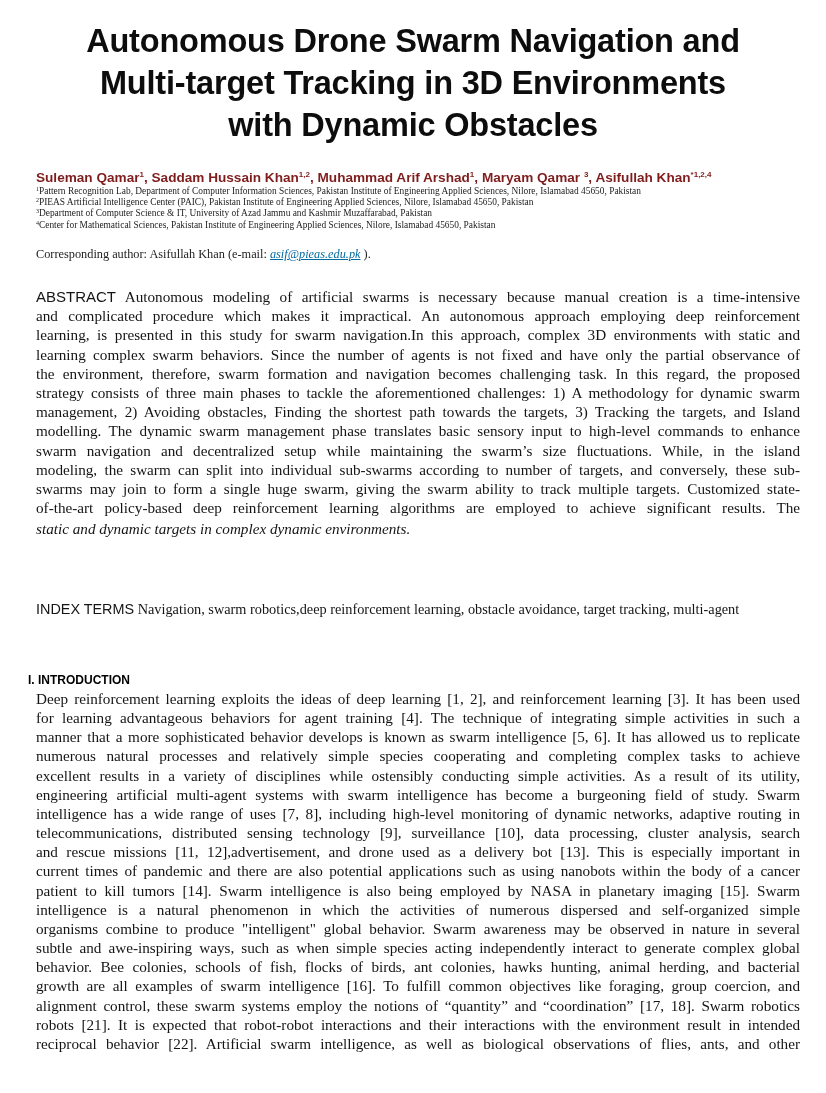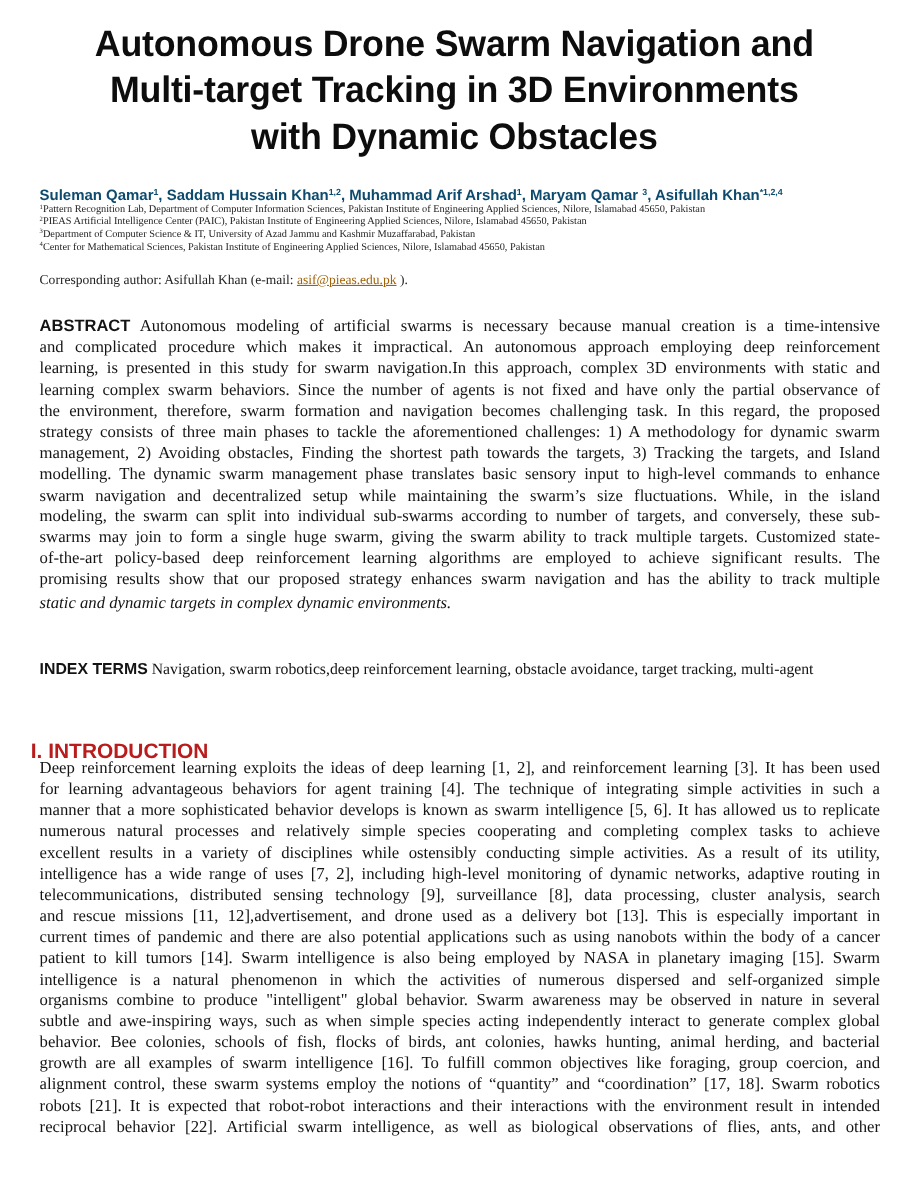--- a/index.html
+++ b/index.html
@@ -11,59 +11,59 @@
       font-family: "Liberation Sans", sans-serif;
       font-weight: bold; font-size: 33.5px; line-height: 42px;
       text-align: center; letter-spacing: -0.2px; color: #0d0d0d;
       transform: scaleX(0.97); transform-origin: center top;
     }
 
     .authors {
       position: absolute; left: 36px; top: 170px; width: 780px;
       font-family: "Liberation Sans", sans-serif;
       font-weight: bold; font-size: 13.6px; line-height: 16px; white-space: nowrap;
-      color: #0c4a6e;
+      color: #7f1d1d;
     }
     .authors sup { font-size: 8px; vertical-align: 5px; line-height: 0; }
 
     .affils {
       position: absolute; left: 36px; top: 186px; width: 790px;
       font-family: "Liberation Serif", serif;
       font-size: 9.4px; line-height: 11.2px; color: #222;
     }
     .affils .aff { white-space: nowrap; }
     .affils sup { font-size: 6px; vertical-align: 3px; line-height: 0; }
 
     .corresp {
       position: absolute; left: 36px; top: 247px;
       font-family: "Liberation Serif", serif; font-size: 12.3px; color: #222;
       white-space: nowrap;
     }
-    .corresp a { color: #a16207; text-decoration: underline; }
+    .corresp a { color: #0369a1; text-decoration: underline; font-style: italic; }
 
     .abstract {
       position: absolute; left: 36px; top: 287px; width: 764px;
       font-family: "Liberation Serif", serif; font-size: 15.2px; line-height: 19.2px;
       text-align: justify; color: #141414;
     }
     .lbl {
-      font-family: "Liberation Sans", sans-serif; font-weight: bold; font-size: 15px;
+      font-family: "Liberation Sans", sans-serif; font-weight: normal; font-size: 15px;
     }
 
     .index {
       position: absolute; left: 36px; top: 599px; width: 766px;
       font-family: "Liberation Serif", serif; font-size: 14.3px; line-height: 20px;
       color: #141414;
     }
     .index .lbl { font-size: 14.4px; }
 
     .section-head {
       position: absolute; left: 28px; top: 673px;
-      font-family: "Liberation Sans", sans-serif; font-weight: bold; font-size: 19px;
-      color: #b91c1c;
+      font-family: "Liberation Sans", sans-serif; font-weight: bold; font-size: 12px;
+      color: #000000;
     }
 
     .intro {
       position: absolute; left: 36px; top: 689px; width: 764px;
       font-family: Liberation Serif, serif; font-size: 15.2px; line-height: 19.15px;
       text-align: justify; color: #141414;
     }
     .jl { display: block; text-align: justify; text-align-last: justify; white-space: nowrap; }
     .jl.last { text-align-last: left; font-style: italic; }
   </style>
@@ -97,38 +97,38 @@
   <span class="jl">learning, is presented in this study for swarm navigation.In this approach, complex 3D environments with static and</span>
   <span class="jl">learning complex swarm behaviors. Since the number of agents is not fixed and have only the partial observance of</span>
   <span class="jl">the environment, therefore, swarm formation and navigation becomes challenging task. In this regard, the proposed</span>
   <span class="jl">strategy consists of three main phases to tackle the aforementioned challenges: 1) A methodology for dynamic swarm</span>
   <span class="jl">management, 2) Avoiding obstacles, Finding the shortest path towards the targets, 3) Tracking the targets, and Island</span>
   <span class="jl">modelling. The dynamic swarm management phase translates basic sensory input to high-level commands to enhance</span>
   <span class="jl">swarm navigation and decentralized setup while maintaining the swarm’s size fluctuations. While, in the island</span>
   <span class="jl">modeling, the swarm can split into individual sub-swarms according to number of targets, and conversely, these sub-</span>
   <span class="jl">swarms may join to form a single huge swarm, giving the swarm ability to track multiple targets. Customized state-</span>
   <span class="jl">of-the-art policy-based deep reinforcement learning algorithms are employed to achieve significant results. The</span>
-  <span class="jl">promising results show that our proposed strategy enhances swarm navigation and has the ability to track multiple</span>
   <span class="jl last" style="margin-top:2px">static and dynamic targets in complex dynamic environments.</span>
 </div>
 
 <div class="index">
   <span class="lbl">INDEX TERMS</span><span> Navigation, swarm robotics,deep reinforcement learning, obstacle avoidance, target tracking, multi-agent</span>
 </div>
 
 <div class="section-head">I.  INTRODUCTION</div>
 
 <div class="intro">
   <span class="jl">Deep reinforcement learning exploits the ideas of deep learning [1, 2], and reinforcement learning [3]. It has been used</span>
   <span class="jl">for learning advantageous behaviors for agent training [4]. The technique of integrating simple activities in such a</span>
   <span class="jl">manner that a more sophisticated behavior develops is known as swarm intelligence [5, 6]. It has allowed us to replicate</span>
   <span class="jl">numerous natural processes and relatively simple species cooperating and completing complex tasks to achieve</span>
   <span class="jl">excellent results in a variety of disciplines while ostensibly conducting simple activities. As a result of its utility,</span>
-  <span class="jl">intelligence has a wide range of uses [7, 2], including high-level monitoring of dynamic networks, adaptive routing in</span>
-  <span class="jl">telecommunications, distributed sensing technology [9], surveillance [8], data processing, cluster analysis, search</span>
+  <span class="jl">engineering artificial multi-agent systems with swarm intelligence has become a burgeoning field of study. Swarm</span>
+  <span class="jl">intelligence has a wide range of uses [7, 8], including high-level monitoring of dynamic networks, adaptive routing in</span>
+  <span class="jl">telecommunications, distributed sensing technology [9], surveillance [10], data processing, cluster analysis, search</span>
   <span class="jl">and rescue missions [11, 12],advertisement, and drone used as a delivery bot [13]. This is especially important in</span>
   <span class="jl">current times of pandemic and there are also potential applications such as using nanobots within the body of a cancer</span>
   <span class="jl">patient to kill tumors [14]. Swarm intelligence is also being employed by NASA in planetary imaging [15]. Swarm</span>
   <span class="jl">intelligence is a natural phenomenon in which the activities of numerous dispersed and self-organized simple</span>
   <span class="jl">organisms combine to produce "intelligent" global behavior. Swarm awareness may be observed in nature in several</span>
   <span class="jl">subtle and awe-inspiring ways, such as when simple species acting independently interact to generate complex global</span>
   <span class="jl">behavior. Bee colonies, schools of fish, flocks of birds, ant colonies, hawks hunting, animal herding, and bacterial</span>
   <span class="jl">growth are all examples of swarm intelligence [16]. To fulfill common objectives like foraging, group coercion, and</span>
   <span class="jl">alignment control, these swarm systems employ the notions of “quantity” and “coordination” [17, 18]. Swarm robotics</span>
   <span class="jl">robots [21]. It is expected that robot-robot interactions and their interactions with the environment result in intended</span>

